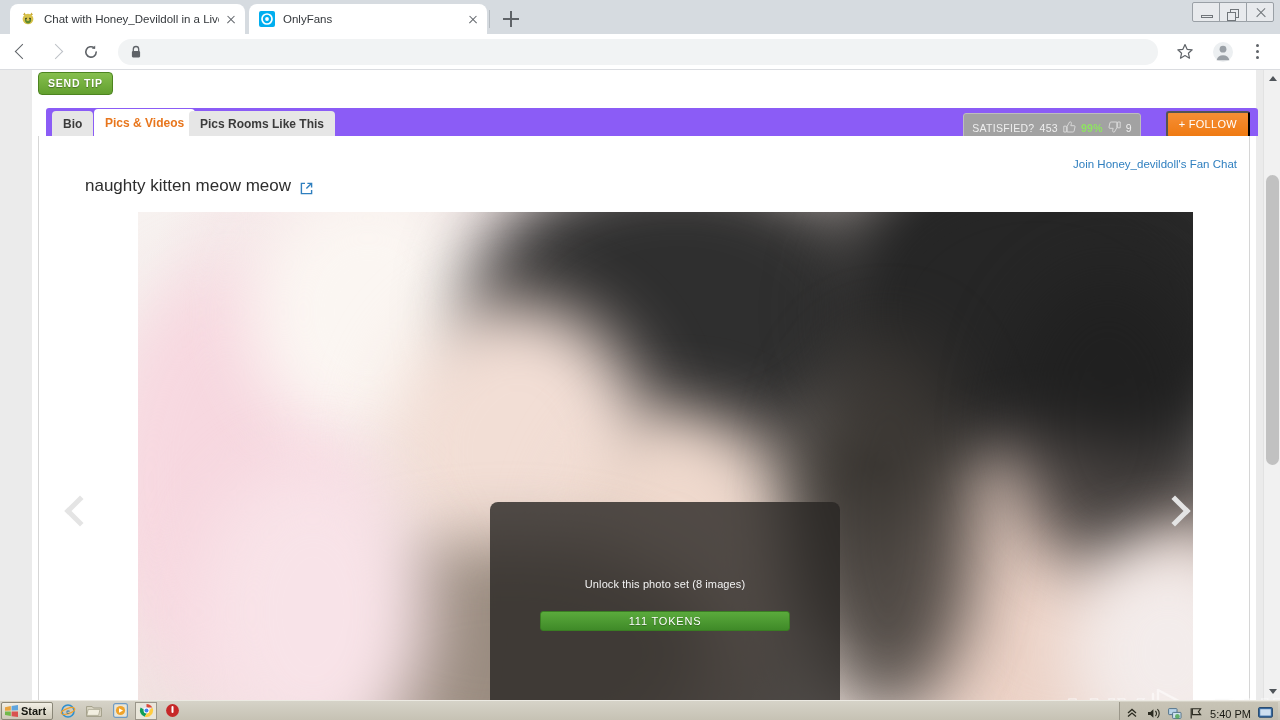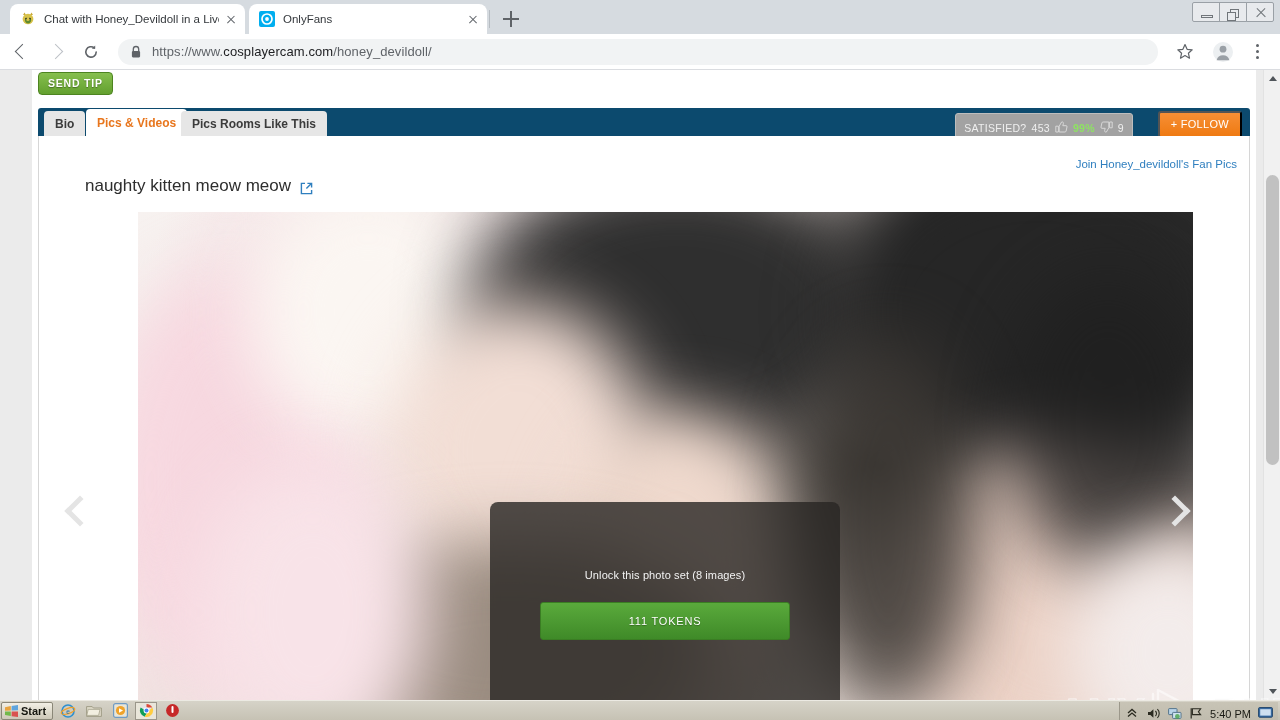--- a/index.html
+++ b/index.html
@@ -99,22 +99,22 @@
   }
   #send-tip-button {
     position:absolute; left:6px; top:2px;
     background:linear-gradient(#86bf4e,#63a02f);
     border:1px solid #4d8420; border-radius:4px;
     color:#ffffff; font-size:10.5px; font-weight:bold; letter-spacing:0.8px;
     padding:4px 9px 5px;
     text-shadow:0 1px 1px rgba(0,0,0,.35);
   }
   #room-tabbar {
-    position:absolute; left:6px; top:38px; width:1212px; height:28px;
-    background:#0c4a6e; border-radius:3px 3px 0 0;
+    position:absolute; left:14px; top:38px; width:1212px; height:28px;
+    background:#8b5cf6; border-radius:3px 3px 0 0;
   }
   .room-tab {
     position:absolute; top:3px; height:25px;
     border-radius:4px 4px 0 0;
     font-size:12px; font-weight:bold;
     display:flex; align-items:center; padding:0 11px;
   }
   #room-tab-bio { left:6px; background:#e6e6e6; color:#3b3b3b; }
   #room-tab-pics { left:48px; background:#ffffff; color:#e8761d; top:1px; height:27px; }
   #room-tab-rooms { left:143px; background:#e6e6e6; color:#3b3b3b; }
@@ -171,21 +171,21 @@
   #nav-next .chev { transform:rotate(45deg); left:1px; top:4px; }
 
   #unlock-overlay {
     position:absolute; left:458px; top:432px; width:350px; height:205px;
     background:rgba(40,37,35,0.80); border-radius:8px;
     display:flex; flex-direction:column; align-items:center; justify-content:center;
     z-index:5;
   }
   #unlock-text { color:#f2f2f2; font-size:11px; margin-bottom:21px; letter-spacing:0.1px; }
   #unlock-tokens-button {
-    width:250px; height:38px;
+    width:250px; height:20px;
     background:linear-gradient(#5aaa3c,#3f8a28);
     border:1px solid #3a7d23; border-radius:3px;
     color:#ffffff; font-size:11px; letter-spacing:0.8px;
     display:flex; align-items:center; justify-content:center;
     text-shadow:0 1px 1px rgba(0,0,0,.3);
   }
 
   #anyrun-watermark {
     position:absolute; left:1026px; top:612px; width:222px; height:62px;
     display:flex; align-items:center; gap:4px; opacity:0.55; z-index:6;
@@ -302,21 +302,20 @@
       </svg>
     </div>
 
     <div id="omnibox">
       <span id="lock-icon">
         <svg width="12" height="14" viewBox="0 0 12 14">
           <path d="M3.3 6 V4.2 a2.7 2.7 0 0 1 5.4 0 V6" fill="none" stroke="#5f6368" stroke-width="1.3"></path>
           <rect x="1.9" y="6" width="8.2" height="6.4" rx="1.1" fill="#5f6368"></rect>
         </svg>
       </span>
-      <span id="url-text"><span>https://www.</span><span class="domain">cosplayercam.com</span><span>/honey_devildoll/</span></span>
     </div>
 
     <div class="tb-icon" id="bookmark-button">
       <svg width="18" height="18" viewBox="0 0 18 18" style="position:absolute;left:6px;top:6px">
         <path d="M9 1.6 L11.1 6.3 L16.2 6.8 L12.4 10.2 L13.5 15.2 L9 12.6 L4.5 15.2 L5.6 10.2 L1.8 6.8 L6.9 6.3 Z" fill="none" stroke="#5f6368" stroke-width="1.2" stroke-linejoin="round"></path>
       </svg>
     </div>
     <div class="tb-icon" id="profile-button">
       <svg width="22" height="22" viewBox="0 0 22 22" style="position:absolute;left:4px;top:4px">
         <circle cx="11" cy="11" r="10" fill="#eceff1"></circle>
@@ -356,21 +355,21 @@
             </svg>
           </span>
           <span>9</span>
         </div>
 
         <button id="follow-button">+ FOLLOW</button>
       </div>
 
       <div id="room-content">
 
-        <a id="fanclub-link" href="#">Join Honey_devildoll's Fan Pics</a>
+        <a id="fanclub-link" href="#">Join Honey_devildoll's Fan Chat</a>
 
         <div id="photoset-title">
           <span>naughty kitten meow meow</span>
           <span id="external-link-icon">
             <svg width="13" height="13" viewBox="0 0 13 13">
               <path d="M5 1.4 H1.4 V11.6 H11.6 V8" fill="none" stroke="#2f7fbf" stroke-width="1.4"></path>
               <path d="M7.4 1.4 H11.6 V5.6" fill="none" stroke="#2f7fbf" stroke-width="1.4"></path>
               <path d="M11.4 1.6 L6.4 6.6" fill="none" stroke="#2f7fbf" stroke-width="1.4"></path>
             </svg>
           </span>

